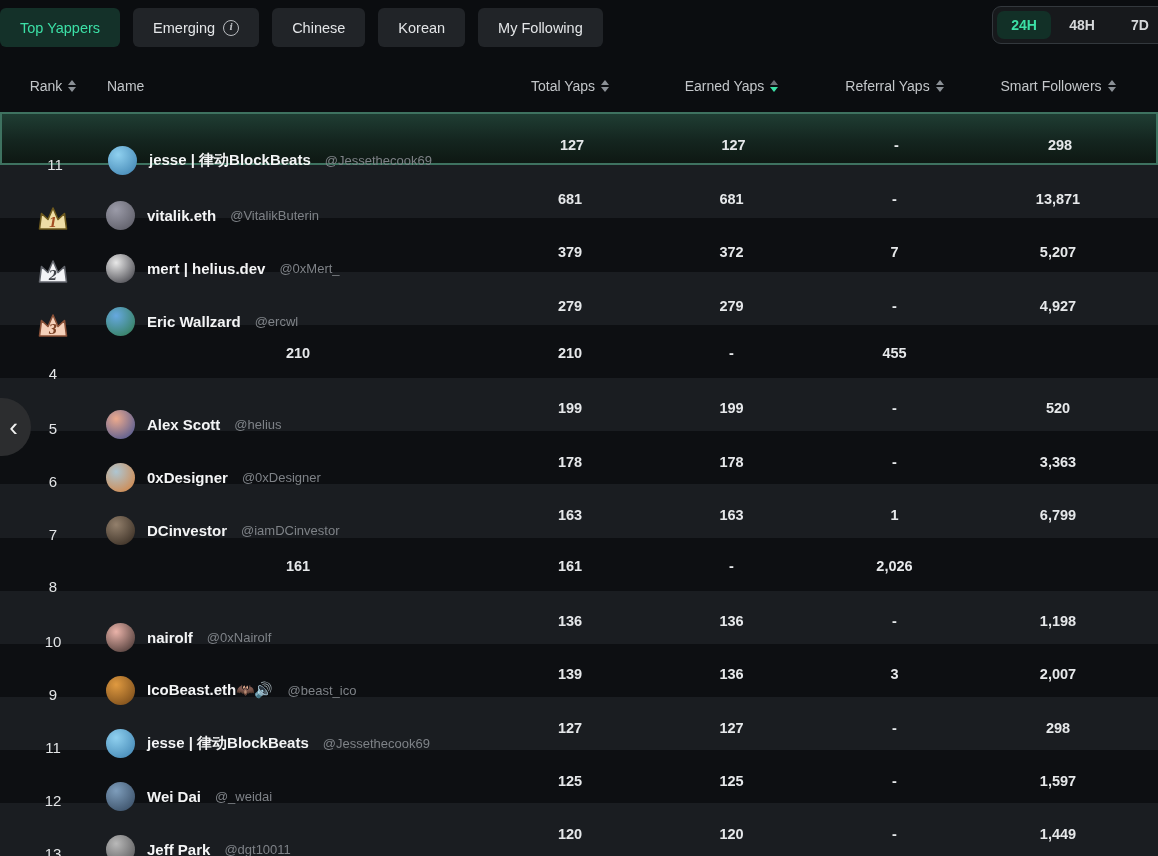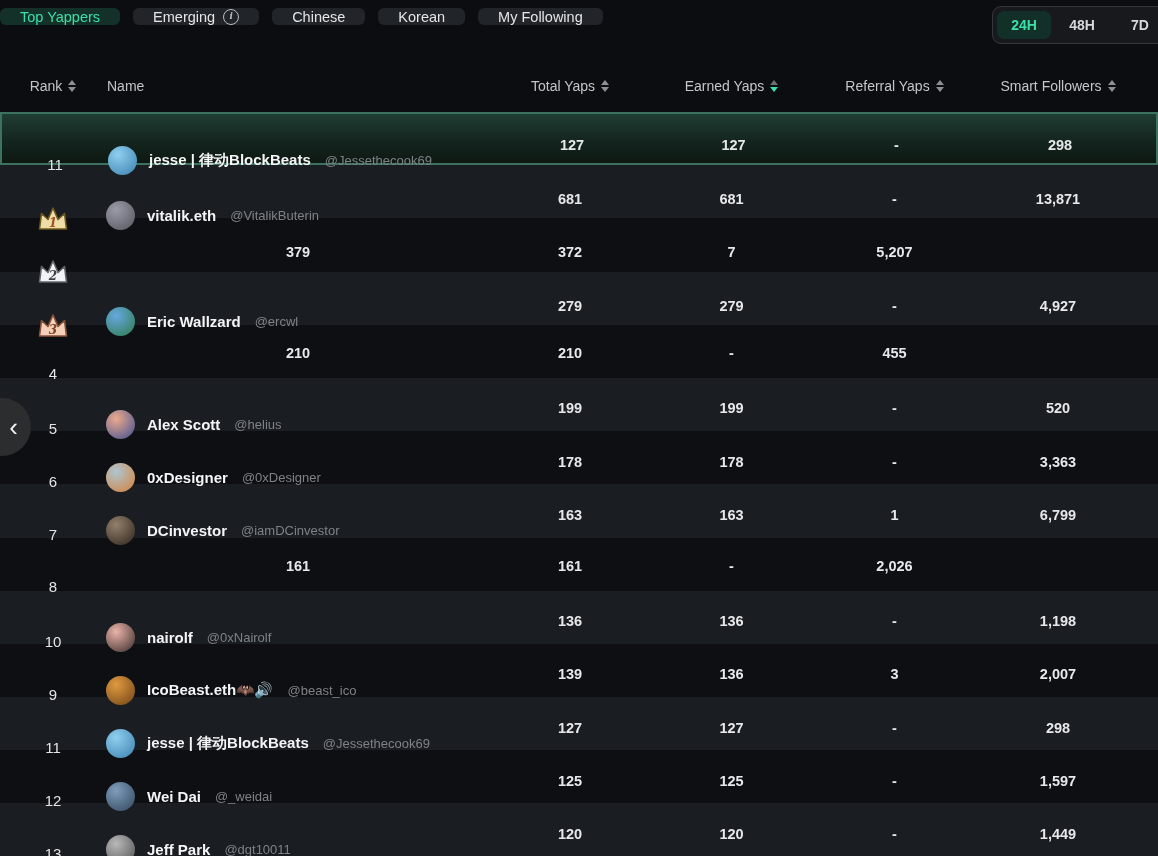--- a/index.html
+++ b/index.html
@@ -1,21 +1,21 @@
 <!DOCTYPE html>
 <html><head>
 <meta charset="utf-8">
 <style>
   html,body{margin:0;padding:0;background:#0b0d10;width:1158px;height:856px;overflow:hidden;
     font-family:"Liberation Sans","DejaVu Sans",sans-serif;-webkit-font-smoothing:antialiased;}
   .app{position:relative;width:1158px;height:856px;}
 
   
   .tabbar{position:absolute;left:0;top:8px;display:flex;gap:13px;align-items:center;}
-  .tab{display:inline-flex;align-items:center;gap:8px;height:17px;padding:0 20px;border:none;
+  .tab{display:inline-flex;align-items:center;gap:8px;height:39px;padding:0 20px;border:none;
     border-radius:6px;background:#212428;color:#e3e5e7;font-size:14.5px;font-weight:500;
     font-family:inherit;cursor:pointer;white-space:nowrap;}
   .tab.active{background:#143129;color:#3ce0a6;}
   .info{display:inline-flex;align-items:center;justify-content:center;width:14px;height:14px;
     border:1.3px solid #b9bcc0;border-radius:50%;font-size:9px;line-height:1;color:#b9bcc0;
     font-family:"DejaVu Serif",serif;font-style:italic;font-weight:700;}
 
   
   .timetoggle{position:absolute;top:6px;right:-14px;display:flex;align-items:center;gap:4px;
     padding:4px;background:#17191c;border:1px solid #33383d;border-radius:9px;}
@@ -164,20 +164,25 @@
         <div class="cell num">-</div>
         <div class="cell num">13,871</div>
       </div>
       <div class="row grid dark">
         <div class="cell rank">
           <svg viewBox="0 0 34 28" class="crown crown-silver">
             <path d="M3.5 24 L5.5 8.5 L12 14.5 L17 3 L22 14.5 L28.5 8.5 L30.5 24 Z" stroke-width="1.6" stroke-linejoin="round"></path>
             <text x="17" y="21.5">2</text>
           </svg>
         </div>
+        <div class="cell namecell">
+          <span class="avatar" style="background: radial-gradient(circle at 35% 30%, rgb(232, 232, 232), rgb(51, 51, 58));"></span>
+          <span class="pname">mert | helius.dev</span>
+          <span class="phandle">@0xMert_</span>
+        </div>
         <div class="cell num">379</div>
         <div class="cell num">372</div>
         <div class="cell num">7</div>
         <div class="cell num">5,207</div>
       </div>
       <div class="row grid light">
         <div class="cell rank">
           <svg viewBox="0 0 34 28" class="crown crown-bronze">
             <path d="M3.5 24 L5.5 8.5 L12 14.5 L17 3 L22 14.5 L28.5 8.5 L30.5 24 Z" stroke-width="1.6" stroke-linejoin="round"></path>
             <text x="17" y="21.5">3</text>

